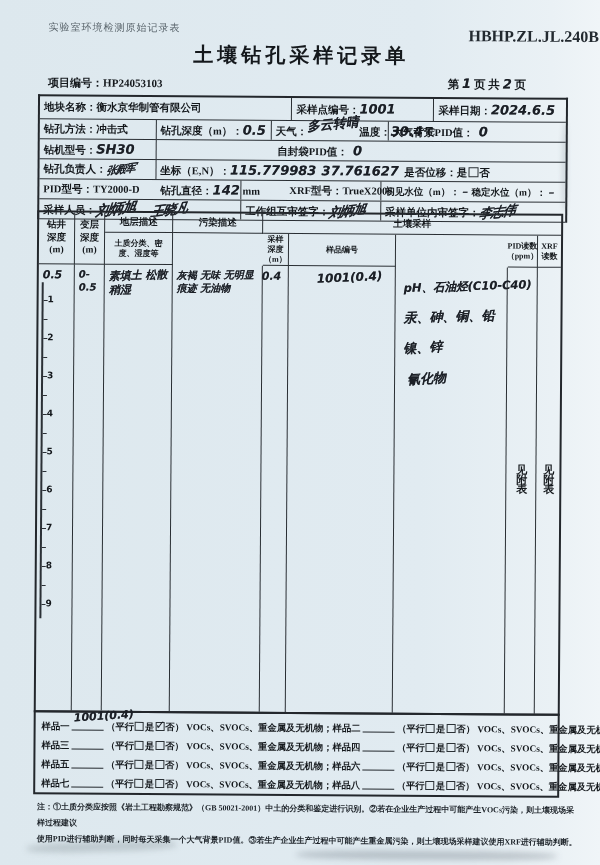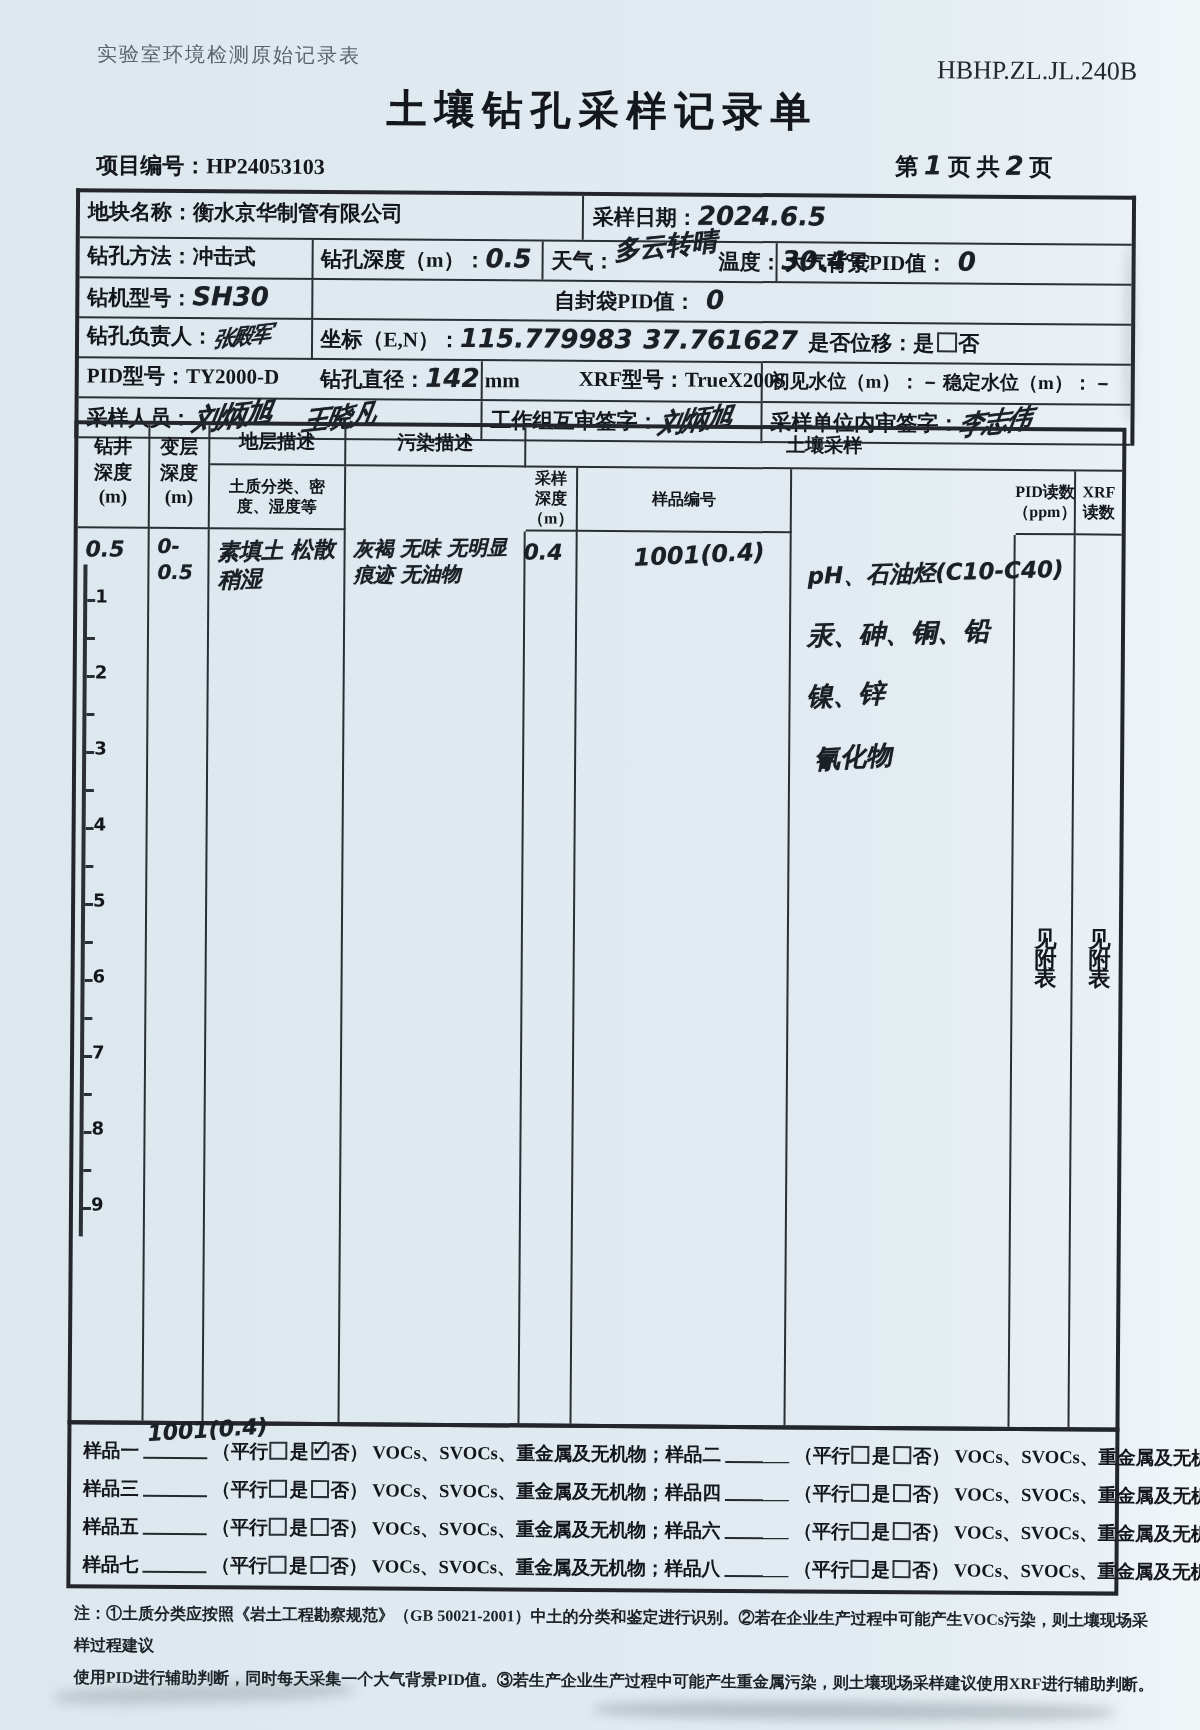--- a/index.html
+++ b/index.html
@@ -5,21 +5,21 @@
   html,body{margin:0;padding:0;}
   body{width:600px;height:865px;overflow:hidden;
        font-family:"Liberation Serif","DejaVu Serif",serif;
        background:#eef3f6;}
   .sheet{position:relative;width:600px;height:865px;
          background:linear-gradient(90deg,#dde8ee 0%,#e1ebf1 70%,#eaf1f5 92%,#f0f5f8 100%);
          color:#14181c;overflow:hidden;}
   .scan{position:absolute;inset:0;transform:rotate(.4deg);transform-origin:50% 45%;}
   
   .hdr-left{position:absolute;left:46px;top:22px;font-size:10px;color:#59646b;letter-spacing:1px;}
-  .doc-code{position:absolute;left:466px;top:26px;font-size:13px;font-weight:400;color:#232a30;}
+  .doc-code{position:absolute;left:466px;top:26px;font-size:16px;font-weight:700;color:#232a30;}
   .title{position:absolute;left:36px;top:42px;width:526px;text-align:center;
          font-size:20px;font-weight:700;letter-spacing:4px;}
   .proj-row{position:absolute;left:46px;top:77px;width:516px;font-size:11px;font-weight:600;}
   .pagebox{position:absolute;right:38px;top:-2px;font-size:11.5px;font-weight:600;}
   
   .hw{font-family:"DejaVu Sans",sans-serif;font-style:italic;font-weight:600;color:#1b1f26;
       text-shadow:0 0 .4px rgba(10,14,20,.55);}
   .sig{display:inline-block;transform:rotate(-7deg) skewX(-16deg);letter-spacing:-1px;}
   .box{display:inline-block;width:8px;height:8px;border:1px solid #2b3136;position:relative;
        vertical-align:-1px;margin:0 1px;}
@@ -91,20 +91,21 @@
       <span class="hw ihw">1</span>
       <span>页 共</span>
       <span class="hw ihw">2</span>
       <span>页</span>
     </span>
   </div>
 
   <div class="info">
     <div class="irow first">
       <div class="ic" style="width:48%;"><span>地块名称：</span><span>衡水京华制管有限公司</span></div>
+      <div class="ic" style="width:27%;"><span>采样点编号：</span><span class="hw ihw">1001</span></div>
       <div class="ic" style="width:25%;"><span>采样日期：</span><span class="hw ihw">2024.6.5</span></div>
     </div>
     <div class="irow">
       <div class="ic" style="width:22.2%;"><span>钻孔方法：冲击式</span></div>
       <div class="ic" style="width:21.9%;"><span>钻孔深度（m）：</span><span class="hw ihw">0.5</span></div>
       <div class="ic" style="width:22.2%;"><span>天气：</span><span class="hw hw-over">多云转晴</span><span>温度：</span><span class="hw ihw">30.4</span><span>℃</span></div>
       <div class="ic" style="width:33.7%;"><span>大气背景PID值：</span>&nbsp;&nbsp;<span class="hw ihw">0</span></div>
     </div>
     <div class="irow">
       <div class="ic" style="width:22.2%;"><span>钻机型号：</span><span class="hw ihw">SH30</span></div>

